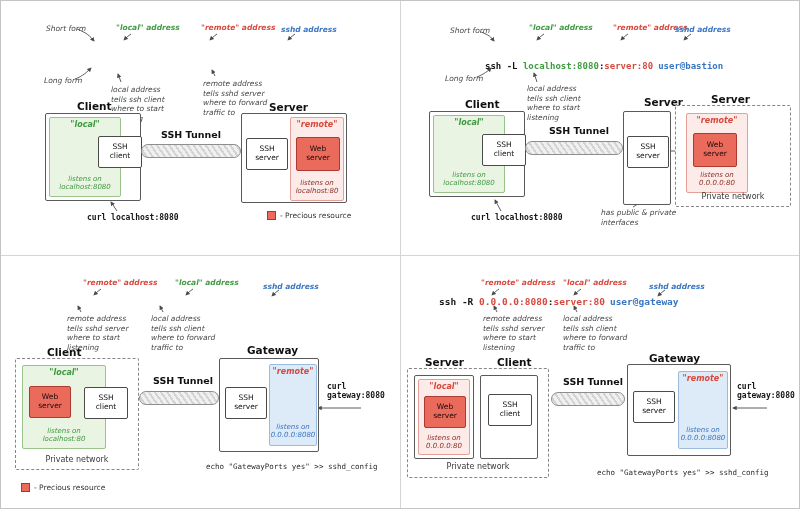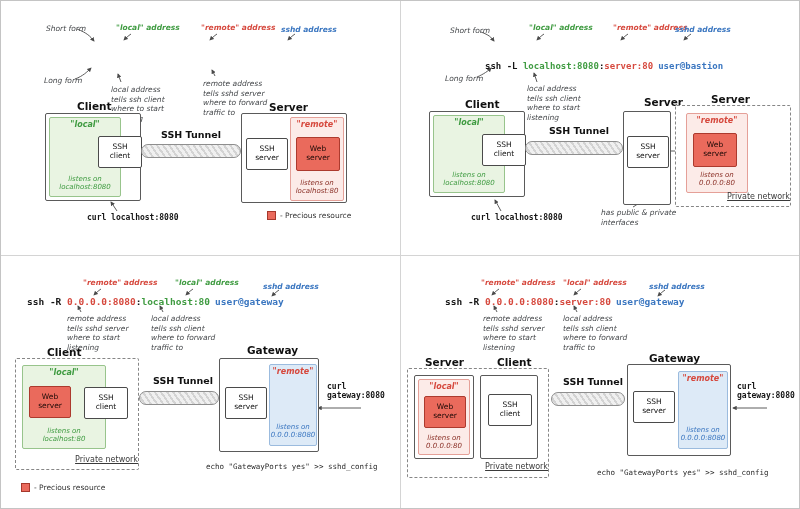--- a/index.html
+++ b/index.html
@@ -33,21 +33,21 @@
   .node.web{background:var(--web-server-bg);border-color:#ac3a2e;color:#1b0906;}
   .listens{font-size:7px;font-style:italic;line-height:1.25;white-space:pre-line;text-align:center;}
   .listens-dark{color:#8a2f26;}
   .tube{height:14px;border:1px solid #8e8e8e;border-radius:7px;box-sizing:border-box;
     background:repeating-linear-gradient(55deg,#f0f0f0 0 3px,#d3d3d3 3px 5px);}
   .tunnel-label{font-weight:bold;font-size:9.5px;color:#101010;white-space:nowrap;}
   .mono-s{font-family:"DejaVu Sans Mono","Liberation Mono",monospace;font-size:7.5px;color:#2a2a2a;white-space:pre;}
   .curl{font-family:"DejaVu Sans Mono","Liberation Mono",monospace;font-weight:bold;font-size:8px;white-space:pre-line;color:#151515;}
   .legend{display:flex;align-items:center;gap:4px;font-size:7.5px;color:#333;}
   .swatch{width:9px;height:9px;background:var(--web-server-bg);border:1px solid #a6382c;box-sizing:border-box;}
-  .pn{font-size:8px;color:#3a3a3a;text-align:right;text-decoration:underline;}
+  .pn{font-size:8px;color:#3a3a3a;text-align:center;}
   .wires{left:0;top:0;pointer-events:none;}
   .wire{fill:none;stroke:#4a4a4a;stroke-width:0.9;}
 </style>
 </head>
 <body>
 
 <div class="canvas">
 
   <section class="quad" id="q-tl">
     <svg class="wires" width="399" height="254">
@@ -181,21 +181,20 @@
       <path class="wire" d="M192,33 C189,35 187,37 185,39" marker-end="url(#arr-bl)"></path>
       <path class="wire" d="M278,34 C275,36 273,38 271,40" marker-end="url(#arr-bl)"></path>
       <path class="wire" d="M80,56 C79,54 78,52 77,50" marker-end="url(#arr-bl)"></path>
       <path class="wire" d="M162,56 C161,54 160,52 159,50" marker-end="url(#arr-bl)"></path>
       <path class="wire" d="M80,146 L71,146" marker-end="url(#arr-bl)"></path>
       <path class="wire" d="M360,152 L317,152" marker-end="url(#arr-bl)"></path>
     </svg>
     <div class="lbl c-remote" style="left:82px;top:22px">"remote" address</div>
     <div class="lbl c-local" style="left:174px;top:22px">"local" address</div>
     <div class="lbl c-sshd" style="left:262px;top:26px">sshd address</div>
-    <div class="cmd cmd-lg" style="left:26px;top:40px"><span>ssh -R </span><span class="c-remote">0.0.0.0:8080</span><span>:</span><span class="c-local">localhost:80</span><span class="c-sshd sp">user@gateway</span></div>
     <div class="hand" style="left:66px;top:58px">remote address
 tells sshd server
 where to start
 listening</div>
     <div class="hand" style="left:150px;top:58px">local address
 tells ssh client
 where to forward
 traffic to</div>
     <div class="title" style="left:46px;top:90px">Client</div>
     <div class="title" style="left:246px;top:88px">Gateway</div>
@@ -242,21 +241,21 @@
       <path class="wire" d="M180,33 C177,35 175,37 173,39" marker-end="url(#arr-br)"></path>
       <path class="wire" d="M264,34 C261,36 259,38 257,40" marker-end="url(#arr-br)"></path>
       <path class="wire" d="M96,56 C95,54 94,52 93,50" marker-end="url(#arr-br)"></path>
       <path class="wire" d="M176,56 C175,54 174,52 173,50" marker-end="url(#arr-br)"></path>
       <path class="wire" d="M83,152 L73,152" marker-end="url(#arr-br)"></path>
       <path class="wire" d="M366,152 L332,152" marker-end="url(#arr-br)"></path>
     </svg>
     <div class="lbl c-remote" style="left:80px;top:22px">"remote" address</div>
     <div class="lbl c-remote" style="left:162px;top:22px">"local" address</div>
     <div class="lbl c-sshd" style="left:248px;top:26px">sshd address</div>
-    <div class="cmd cmd-lg" style="left:44px;top:40px"><span>ssh -R </span><span class="c-remote">0.0.0.0:8080</span><span>:</span><span class="c-remote">server:80</span><span class="c-sshd sp">user@gateway</span></div>
+    <div class="cmd cmd-lg" style="left:38px;top:40px"><span>ssh -R </span><span class="c-remote">0.0.0.0:8080</span><span>:</span><span class="c-remote">server:80</span><span class="c-sshd sp">user@gateway</span></div>
     <div class="hand" style="left:82px;top:58px">remote address
 tells sshd server
 where to start
 listening</div>
     <div class="hand" style="left:162px;top:58px">local address
 tells ssh client
 where to forward
 traffic to</div>
     <div class="title" style="left:24px;top:100px">Server</div>
     <div class="title" style="left:96px;top:100px">Client</div>

